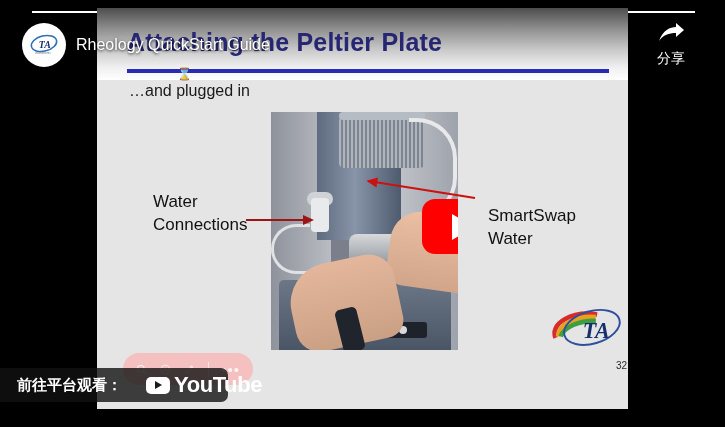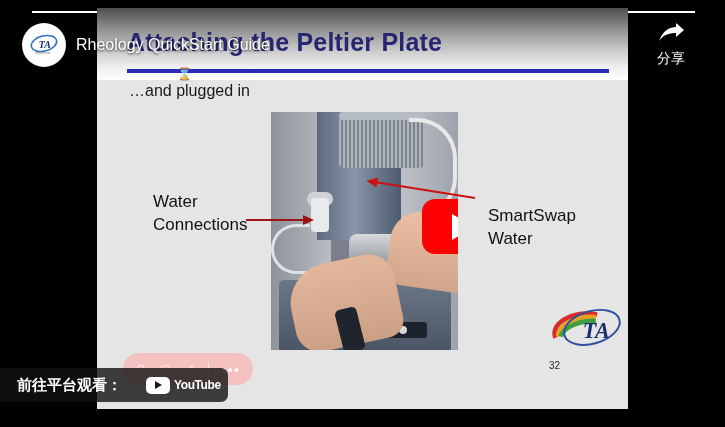--- a/index.html
+++ b/index.html
@@ -71,21 +71,21 @@
   .arrow-water::after{content:"";position:absolute;right:-2px;top:-4px;width:0;height:0;
       border-top:5px solid transparent;border-bottom:5px solid transparent;border-left:11px solid #9e1414;}
   .arrow-cable{position:absolute;left:270px;top:189px;width:108px;height:2px;background:#cc1111;
       transform:rotate(9deg);transform-origin:right center;}
   .arrow-cable::after{content:"";position:absolute;left:-2px;top:-4px;width:0;height:0;
       border-top:5px solid transparent;border-bottom:5px solid transparent;border-right:11px solid #cc1111;}
 
   
   .ta-slide{position:absolute;left:452px;top:296px;width:78px;height:52px;}
   .ta-slide svg{width:78px;height:52px;display:block;}
-  .pagenum{position:absolute;left:452px;top:352px;width:78px;text-align:left;
+  .pagenum{position:absolute;left:452px;top:352px;width:78px;text-align:right;
            font-size:10px;color:#2a2a2a;}
 
   
   .ov-top{position:absolute;left:22px;top:23px;display:flex;align-items:center;gap:10px;}
   .avatar{width:44px;height:44px;border-radius:50%;background:#fff;position:relative;overflow:hidden;
           display:flex;align-items:center;justify-content:center;flex:none;}
   .avatar svg{width:38px;height:38px;}
   .ov-title{color:#fff;font-size:16px;text-shadow:0 1px 3px rgba(0,0,0,.85);white-space:nowrap;}
 
   
@@ -95,21 +95,21 @@
 
   
   .ov-bottom{position:absolute;left:0px;top:368px;width:228px;height:34px;
              background:rgba(18,18,18,.80);border-radius:0 7px 7px 0;
              display:flex;align-items:center;padding-left:17px;box-sizing:border-box;gap:24px;}
   .ov-bottom .cn{color:#fff;font-size:15px;font-weight:bold;white-space:nowrap;}
   .yt-mark{display:flex;align-items:center;gap:4px;}
   .yt-badge{width:24px;height:17px;border-radius:5px;background:#fff;position:relative;flex:none;}
   .yt-badge::after{content:"";position:absolute;left:9px;top:4.5px;width:0;height:0;
       border-top:4px solid transparent;border-bottom:4px solid transparent;border-left:7px solid #1a1a1a;}
-  .yt-word{color:#fff;font-size:12px;font-weight:bold;letter-spacing:-.4px;}
+  .yt-word{color:#fff;font-size:22px;font-weight:bold;letter-spacing:-.4px;}
 
   
   .pinkbar{position:absolute;left:123px;top:353px;width:130px;height:32px;
            background:rgba(255,170,170,.62);border-radius:16px;
            display:flex;align-items:center;gap:13px;padding:0 13px;box-sizing:border-box;}
   .pinkbar svg{width:15px;height:15px;display:block;opacity:.78;}
   .pb-div{width:1px;height:15px;background:rgba(255,255,255,.55);}
   .pb-dots{color:rgba(255,255,255,.8);font-size:15px;line-height:1;letter-spacing:1px;}
 </style>
 </head>

